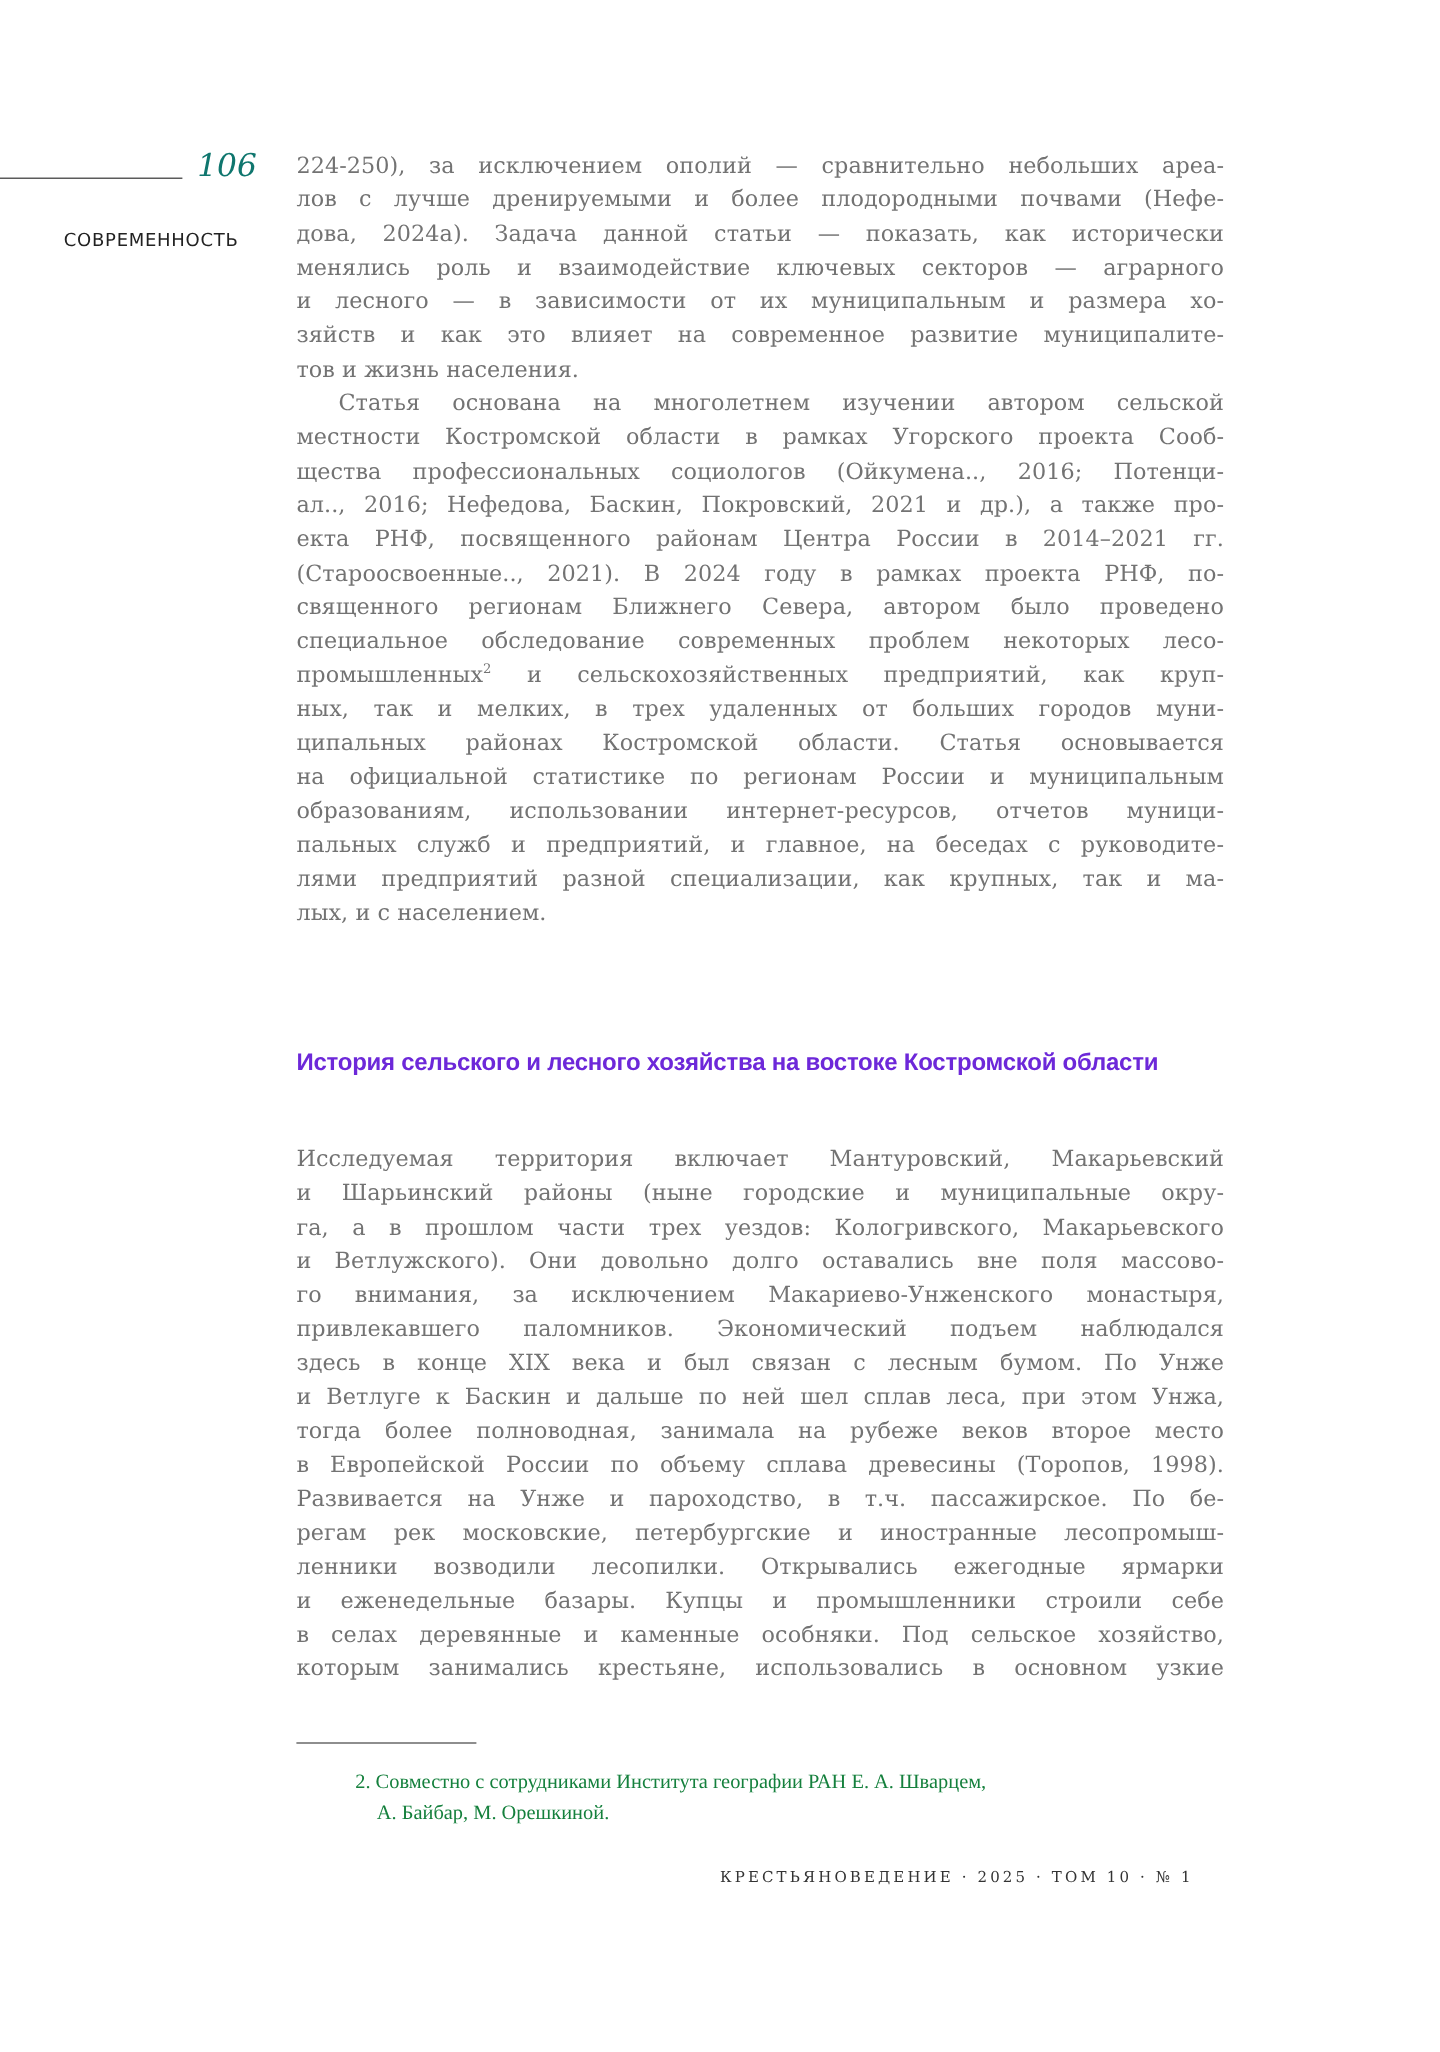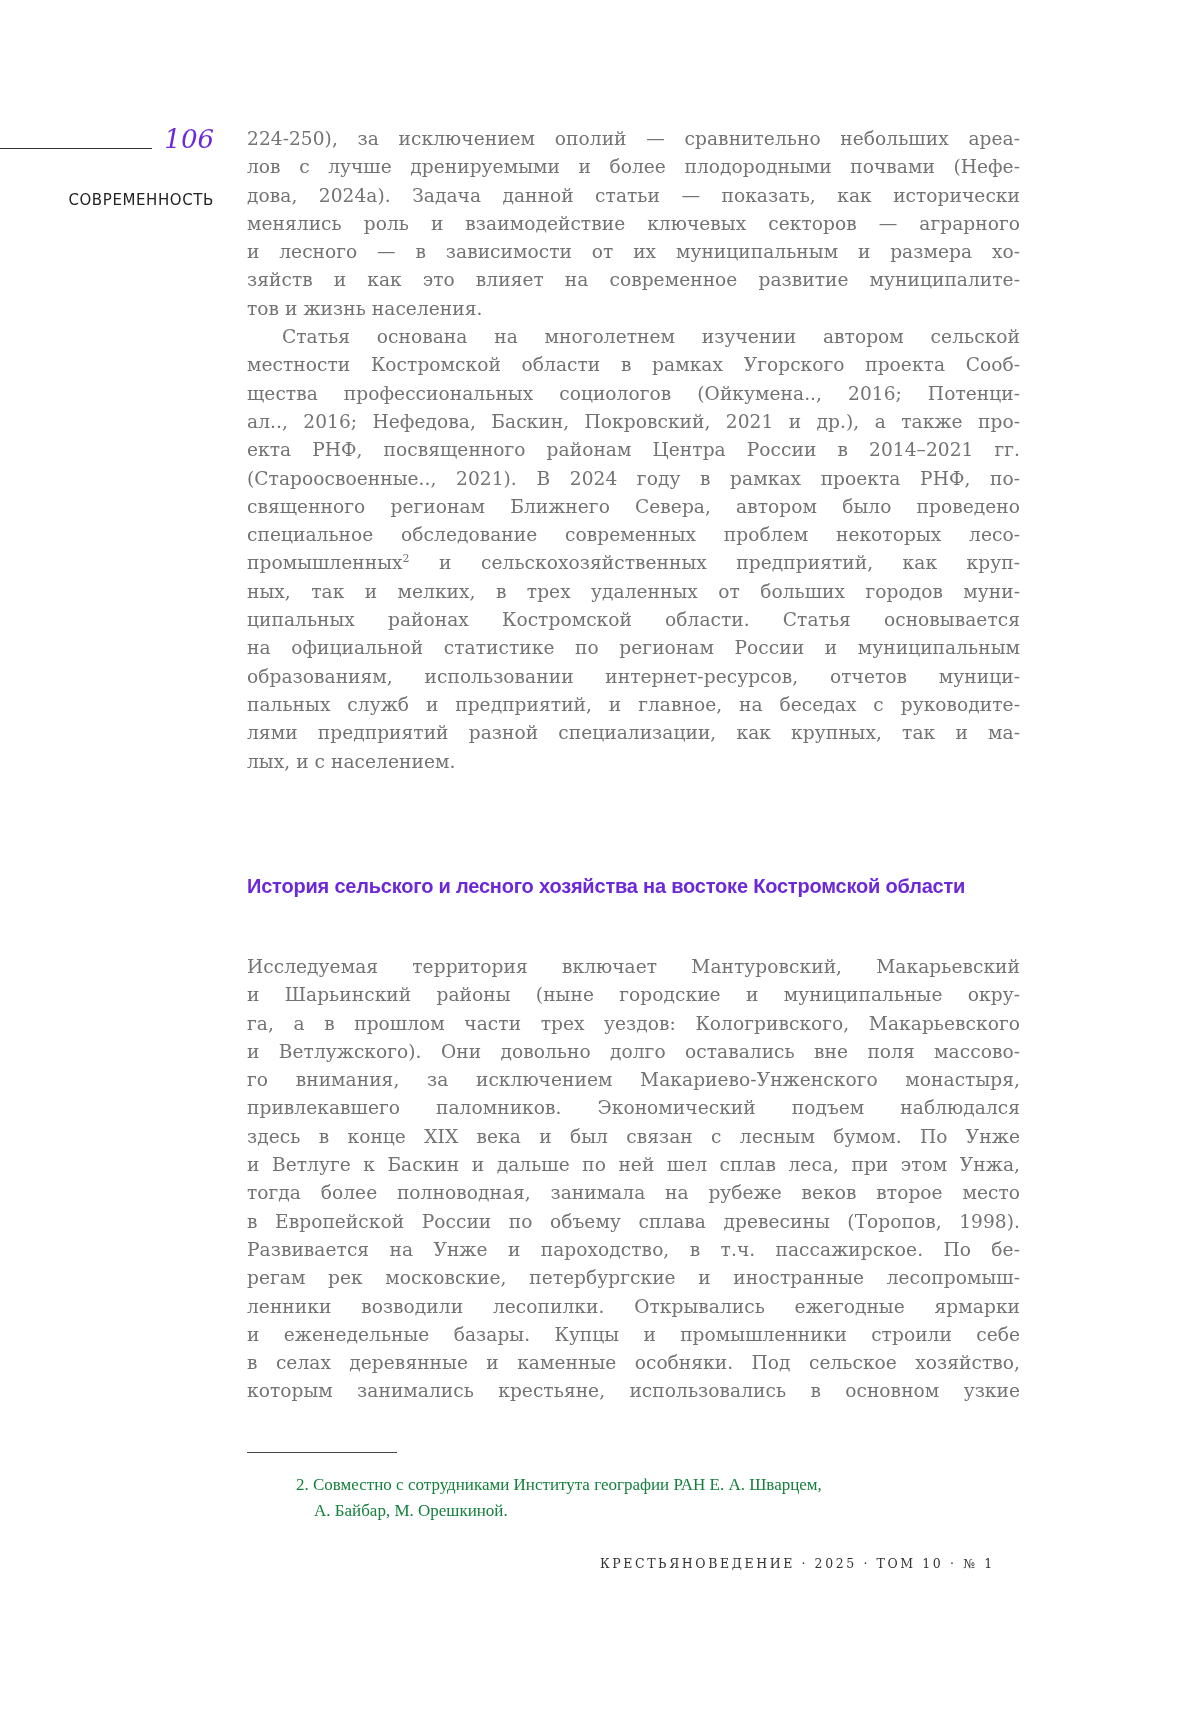--- a/index.html
+++ b/index.html
@@ -1,23 +1,23 @@
 <!DOCTYPE html>
 <html><head>
   <meta charset="utf-8">
   <style>
     html, body { margin: 0; padding: 0; background: #ffffff; }
     body { width: 1200px; height: 1710px; position: relative; overflow: hidden; color: #1e1e1e; }
     .page { position: absolute; left: 0; top: 0; width: 1200px; height: 1710px; }
 
     .folio-rule { position: absolute; left: 0; top: 148px; width: 152px; height: 0; border-top: 1px solid #333; }
     .folio { position: absolute; left: 160px; top: 124px; width: 54px; text-align: right;
-             font-family: "DejaVu Serif", serif; font-style: italic; font-size: 26px; color: #6d28d9; line-height: 30px; }
-    .rubric { position: absolute; left: 0; top: 191px; width: 214px; text-align: right;
-              font-family: "DejaVu Sans", sans-serif; font-size: 15px; letter-spacing: 0.6px; color: #222; }
+             font-family: "DejaVu Serif", serif; font-style: italic; font-size: 26px; color: #0f766e; line-height: 30px; }
+    .rubric { position: absolute; left: 0; top: 191px; width: 214px; text-align: center;
+              font-family: "DejaVu Sans", sans-serif; font-size: 15px; letter-spacing: 0.6px; color: #222; padding-left: 19px; }
 
     .column { position: absolute; left: 247px; top: 125px; width: 773px; }
     .body-text { font-family: "DejaVu Serif", serif; font-size: 18.6px; line-height: 28.3px; color: #737373;
                  text-align: justify; margin: 0; letter-spacing: 0.05px; }
     .para-line { display: block; text-align: justify; text-align-last: justify; white-space: nowrap; }
     .para-line.last { text-align-last: left; }
 
     .section-heading { position: absolute; left: 247px; top: 871px; width: 773px;
                        font-family: "Liberation Sans", sans-serif; font-weight: bold; font-size: 20px;
                        line-height: 30px; color: #6d28d9; letter-spacing: -0.2px; margin: 0; }

